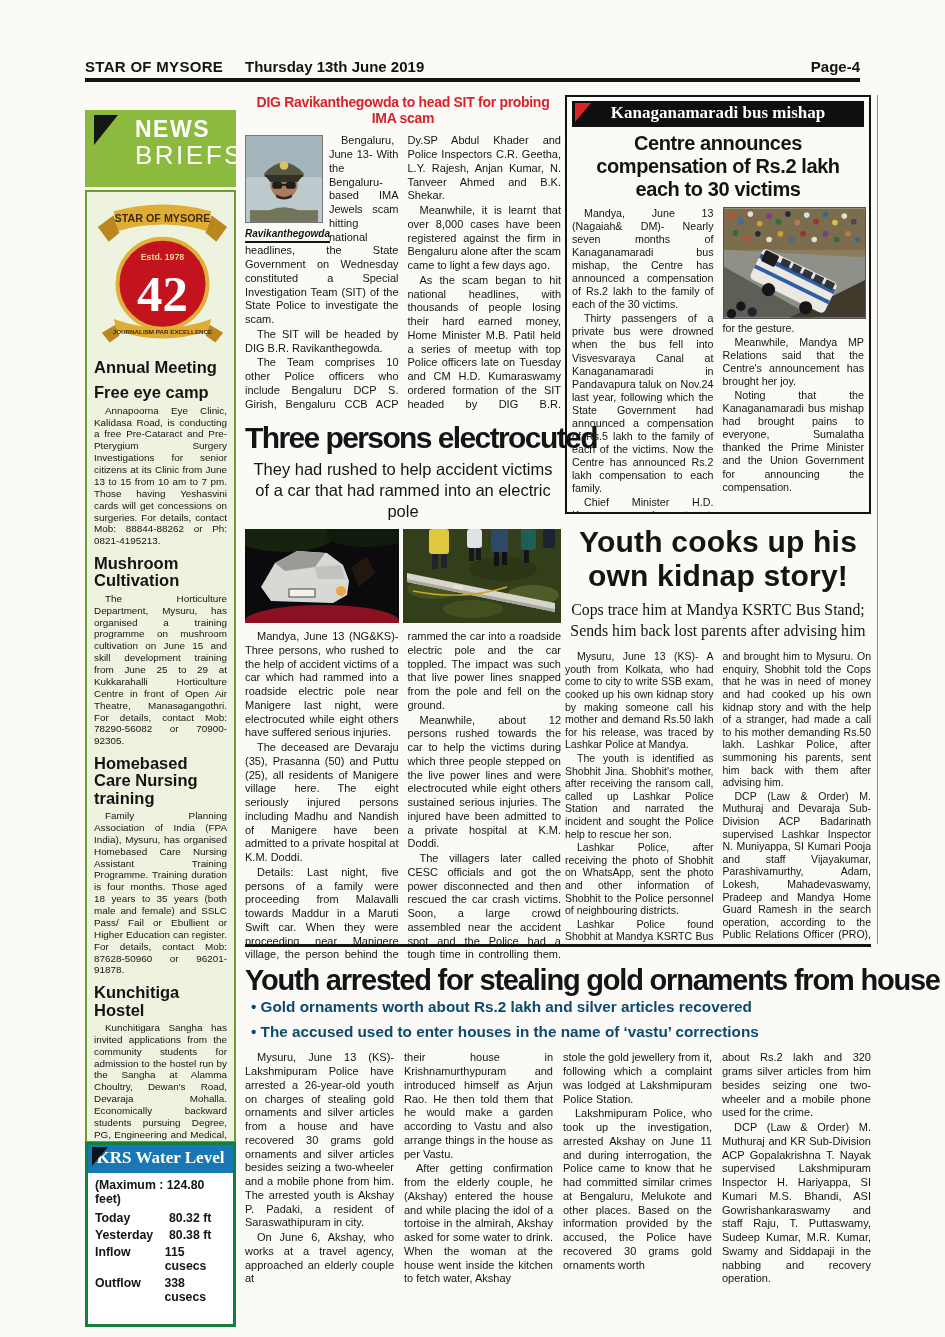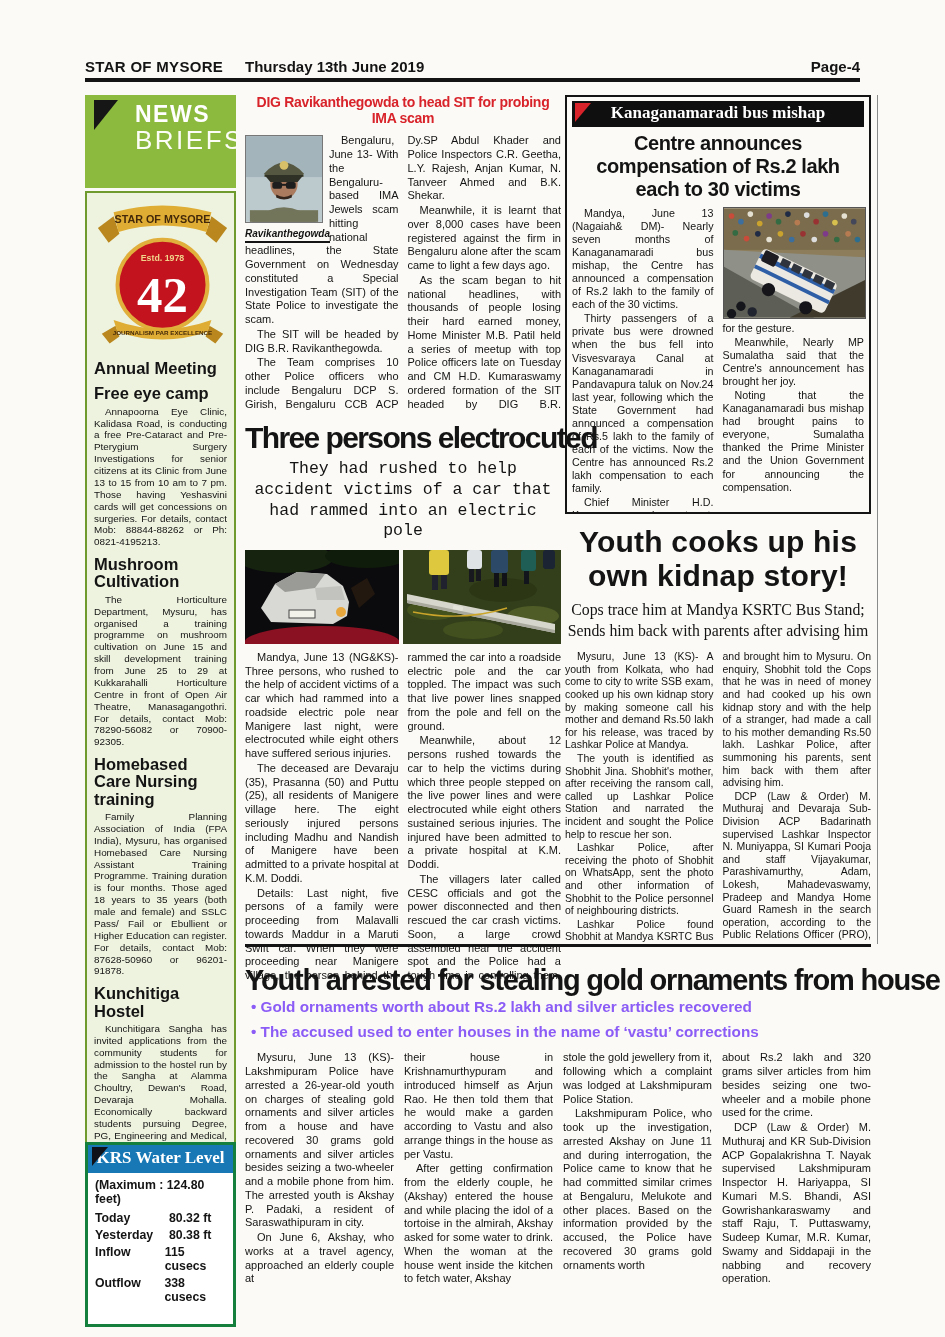--- a/index.html
+++ b/index.html
@@ -14,22 +14,22 @@
     position:absolute; left:85px; top:55px; width:775px; height:27px;
     border-bottom:4px solid #141414; font-weight:bold; font-size:15px;
   }
   .mh-paper { position:absolute; left:0; top:3px; letter-spacing:.3px; }
   .mh-date  { position:absolute; left:160px; top:3px; }
   .mh-page  { position:absolute; right:0; top:3px; }
 
   
   .briefs { position:absolute; left:85px; top:95px; width:151px; height:1035px; }
   .briefs-head {
-    position:relative; background:#8cba3f; height:93px; padding:8px 0 0 50px;
-    color:#fff; overflow:hidden;
+    position:relative; background:#8cba3f; height:77px; padding:8px 0 0 50px;
+    color:#fff; overflow:hidden;margin-top:15px;
   }
   .briefs-tri { position:absolute; left:9px; top:5px; width:0; height:0;
     border-top:30px solid #161616; border-right:24px solid transparent; }
   .briefs-word1 { font-size:23px; font-weight:bold; letter-spacing:1.5px; line-height:1; }
   .briefs-word2 { font-size:26px; font-weight:normal; letter-spacing:2.5px; line-height:1.1; color:#fdfdf8; }
   .briefs-body {
     margin-top:3px; border:2px solid #6f9a2e; background:#eef3df;
     padding:5px 7px 8px; height:953px; overflow:hidden;
   }
   .logo-wrap { text-align:center; }
@@ -60,21 +60,21 @@
     line-height:1.12; letter-spacing:-.3px; margin-bottom:8px; }
   .dig-body { height:276px; overflow:hidden; }
   .digphoto { float:left; width:78px; margin:1px 6px 2px 0; }
   .digphoto svg { display:block; border:1px solid #777; }
   .digcaption { font-size:10px; font-weight:bold; font-style:italic;
     border-bottom:2px solid #141414; padding:1px 0 2px; text-align:left; }
 
   .elec { margin-top:13px; }
   .elec-head { font-size:30px; font-weight:bold; letter-spacing:-1.6px; text-align:center;
     line-height:1; white-space:nowrap; }
-  .elec-sub { font-family:Liberation Mono, monospace; font-size:16.5px; text-align:center;
+  .elec-sub { font-family:Liberation Sans, sans-serif; font-size:16.5px; text-align:center;
     line-height:1.25; margin:6px 4px 8px; }
   .elec-photos { display:flex; gap:4px; margin-bottom:7px; }
   .elec-photos svg { display:block; }
   .elec-body { height:334px; overflow:hidden; }
 
   
   .rightcol { position:absolute; left:565px; top:95px; width:306px; }
   .vrule { position:absolute; left:877px; top:95px; width:1px; height:849px; background:#8a8a8a; }
 
   .bus-box { border:2px solid #141414; padding:4px 5px 5px; height:419px; overflow:hidden; }
@@ -93,21 +93,21 @@
     letter-spacing:.2px; }
   .kid-sub { font-family:"Liberation Serif", serif; font-size:15.8px; text-align:center;
     line-height:1.3; margin:8px 0 9px; }
   .kid-body { height:292px; overflow:hidden; }
   .kid-body p { font-size:10.5px; line-height:1.2; }
 
   
   .gold { position:absolute; left:245px; top:944px; width:626px; border-top:3px solid #141414; padding-top:5px; }
   .gold-head { font-size:29px; font-weight:bold; letter-spacing:-1.2px; text-align:center;
     line-height:1.05; white-space:nowrap;margin-top:13px; }
-  .gold-bullet { color:#8b5cf6; font-weight:bold; font-size:15.3px; line-height:1.6; margin-left:6px; }
+  .gold-bullet { color:#0c4a6e; font-weight:bold; font-size:15.3px; line-height:1.6; margin-left:6px; }
   .gold-bullet::before { content:"• "; }
   .gold-body { margin-top:7px; height:282px; overflow:hidden; }
 </style>
 </head>
 <body>
 
 <div class="masthead">
   <span class="mh-paper">STAR OF MYSORE</span>
   <span class="mh-date">Thursday 13th June 2019</span>
   <span class="mh-page">Page-4</span>
@@ -324,28 +324,28 @@
               <rect x="90" y="61" width="10" height="8" fill="#30343c"></rect>
               <rect x="103" y="61" width="10" height="8" fill="#30343c"></rect>
               <circle cx="52" cy="98" r="7" fill="#15151a"></circle>
               <circle cx="96" cy="98" r="7" fill="#15151a"></circle>
             </g>
             <circle cx="18" cy="104" r="5" fill="#14161c"></circle>
               <circle cx="30" cy="110" r="5" fill="#20242e"></circle>
             <circle cx="8" cy="112" r="5" fill="#14161c"></circle>
           </svg>
         </div>
-        <span><p>for the gesture.</p><p>Meanwhile, Nearly MP Sumalatha said that the Centre's announcement has brought her joy.</p><p>Noting that the Kanaganamaradi bus mishap had brought pains to everyone, Sumalatha thanked the Prime Minister and the Union Government for announcing the compensation.</p></span>
+        <span><p>for the gesture.</p><p>Meanwhile, Mandya MP Relations said that the Centre's announcement has brought her joy.</p><p>Noting that the Kanaganamaradi bus mishap had brought pains to everyone, Sumalatha thanked the Prime Minister and the Union Government for announcing the compensation.</p></span>
       </div>
     </div>
   </div>
 
   <div class="kidnap article">
     <div class="kid-head">Youth cooks up his own kidnap story!</div>
-    <div class="kid-sub">Cops trace him at Mandya KSRTC Bus Stand; Sends him back with parents after advising him</div>
+    <div class="kid-sub">Cops trace him at Mandya KSRTC Bus Stand; Sends him back lost parents after advising him</div>
     <div class="cols2 newsbody kid-body">
       <div class="col">
         <span><p>Mysuru, June 13 (KS)- A youth from Kolkata, who had come to city to write SSB exam, cooked up his own kidnap story by making someone call his mother and demand Rs.50 lakh for his release, was traced by Lashkar Police at Mandya.</p><p>The youth is identified as Shobhit Jina. Shobhit's mother, after receiving the ransom call, called up Lashkar Police Station and narrated the incident and sought the Police help to rescue her son.</p><p>Lashkar Police, after receiving the photo of Shobhit on WhatsApp, sent the photo and other information of Shobhit to the Police personnel of neighbouring districts.</p><p>Lashkar Police found Shobhit at Mandya KSRTC Bus Stand</p></span>
       </div>
       <div class="col cont">
         <span><p>and brought him to Mysuru. On enquiry, Shobhit told the Cops that he was in need of money and had cooked up his own kidnap story and with the help of a stranger, had made a call to his mother demanding Rs.50 lakh. Lashkar Police, after summoning his parents, sent him back with them after advising him.</p><p>DCP (Law &amp; Order) M. Muthuraj and Devaraja Sub-Division ACP Badarinath supervised Lashkar Inspector N. Muniyappa, SI Kumari Pooja and staff Vijayakumar, Parashivamurthy, Adam, Lokesh, Mahadevaswamy, Pradeep and Mandya Home Guard Ramesh in the search operation, according to the Public Relations Officer (PRO), City Police Commissioner's Office, Mysuru.</p></span>
       </div>
     </div>
   </div>
 </div>

